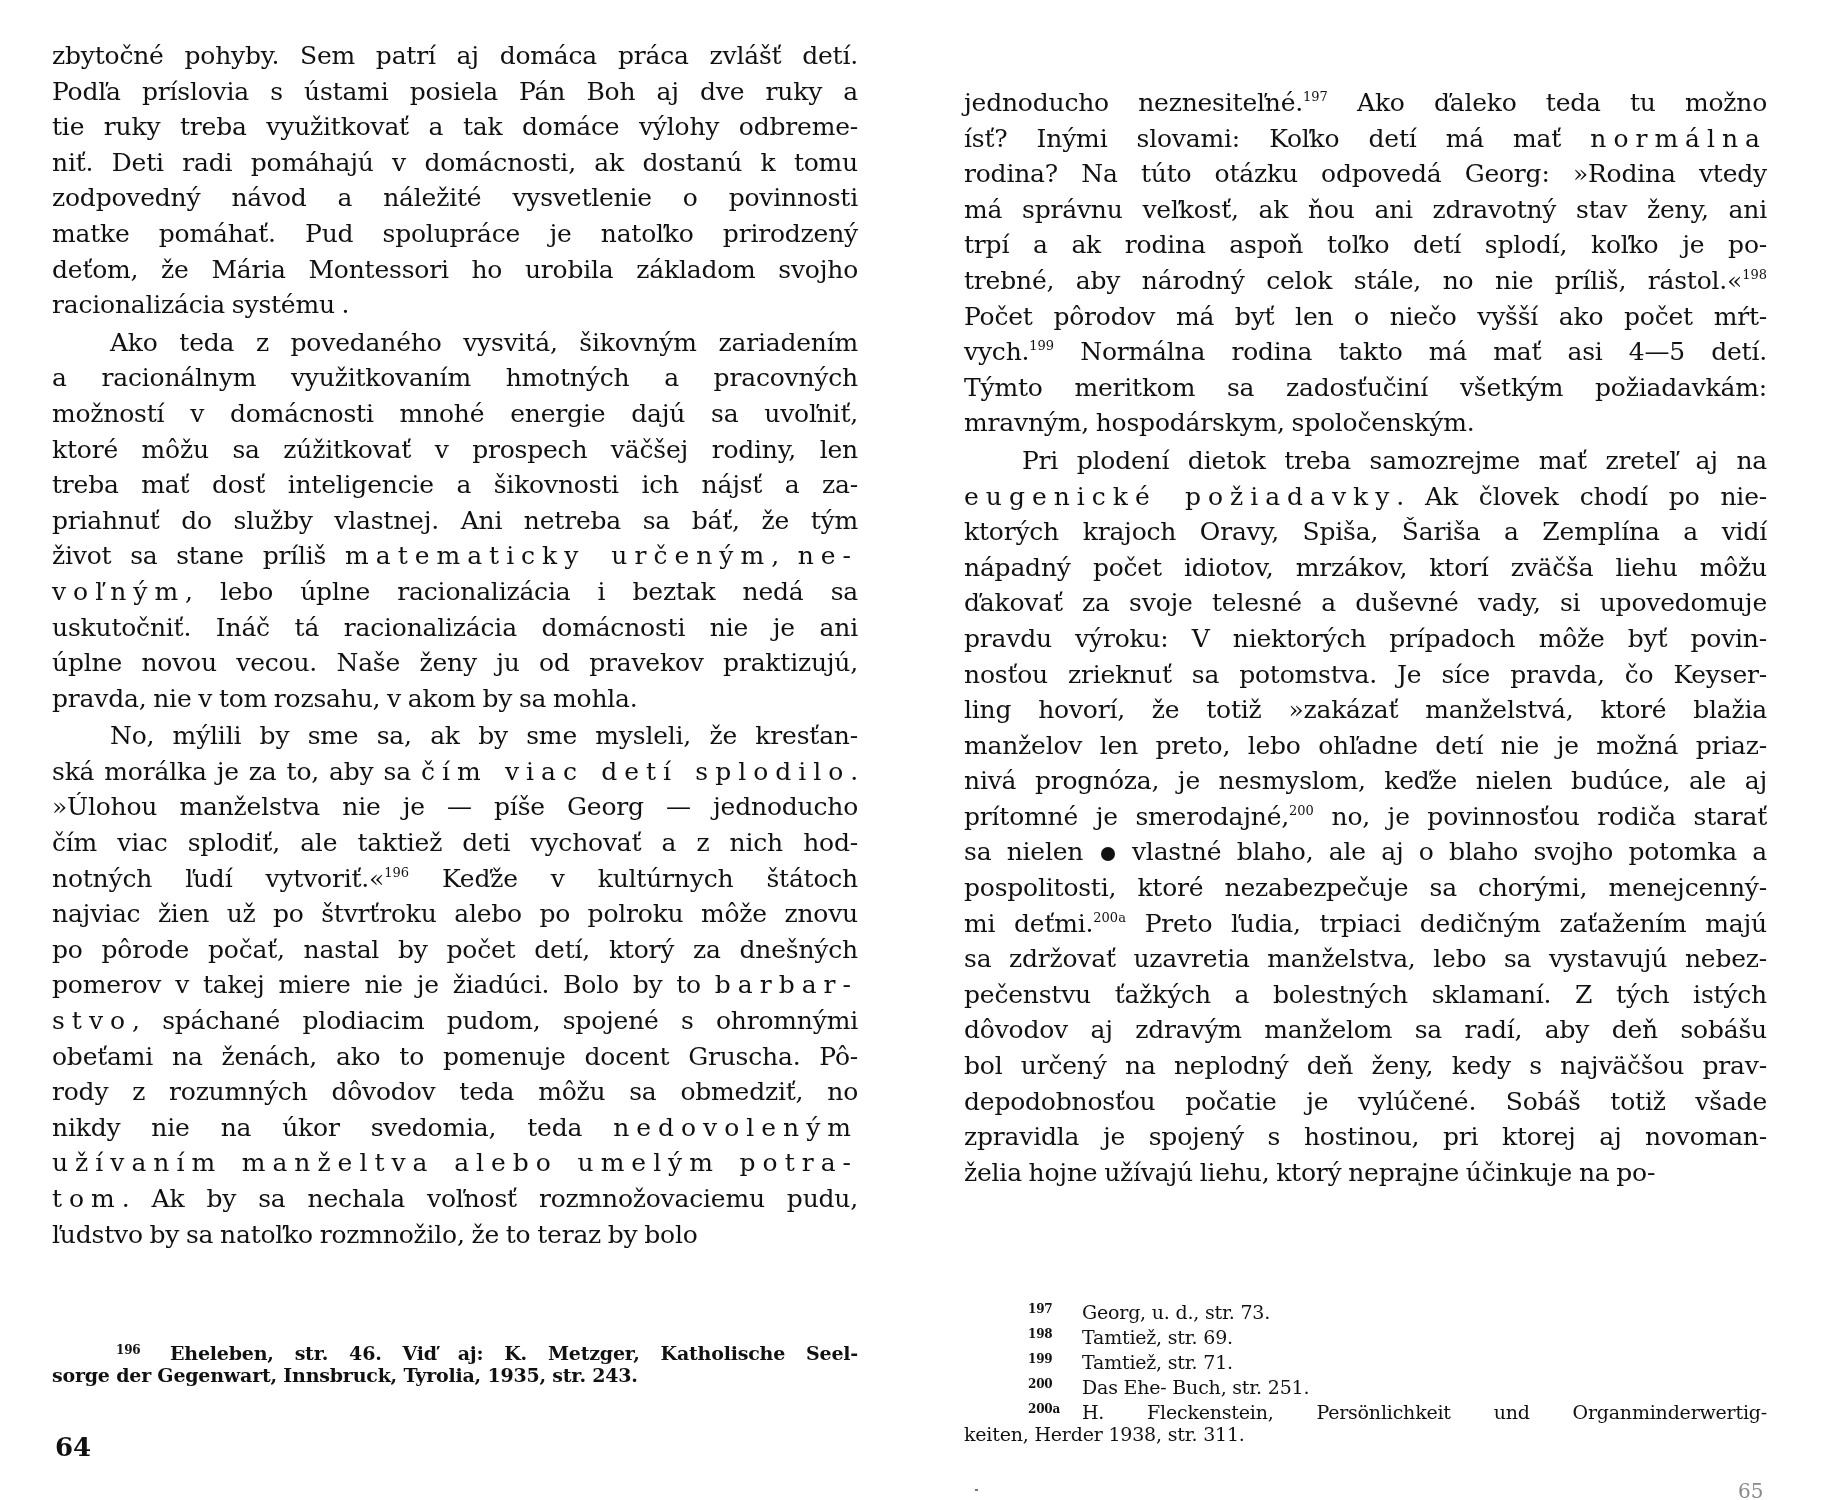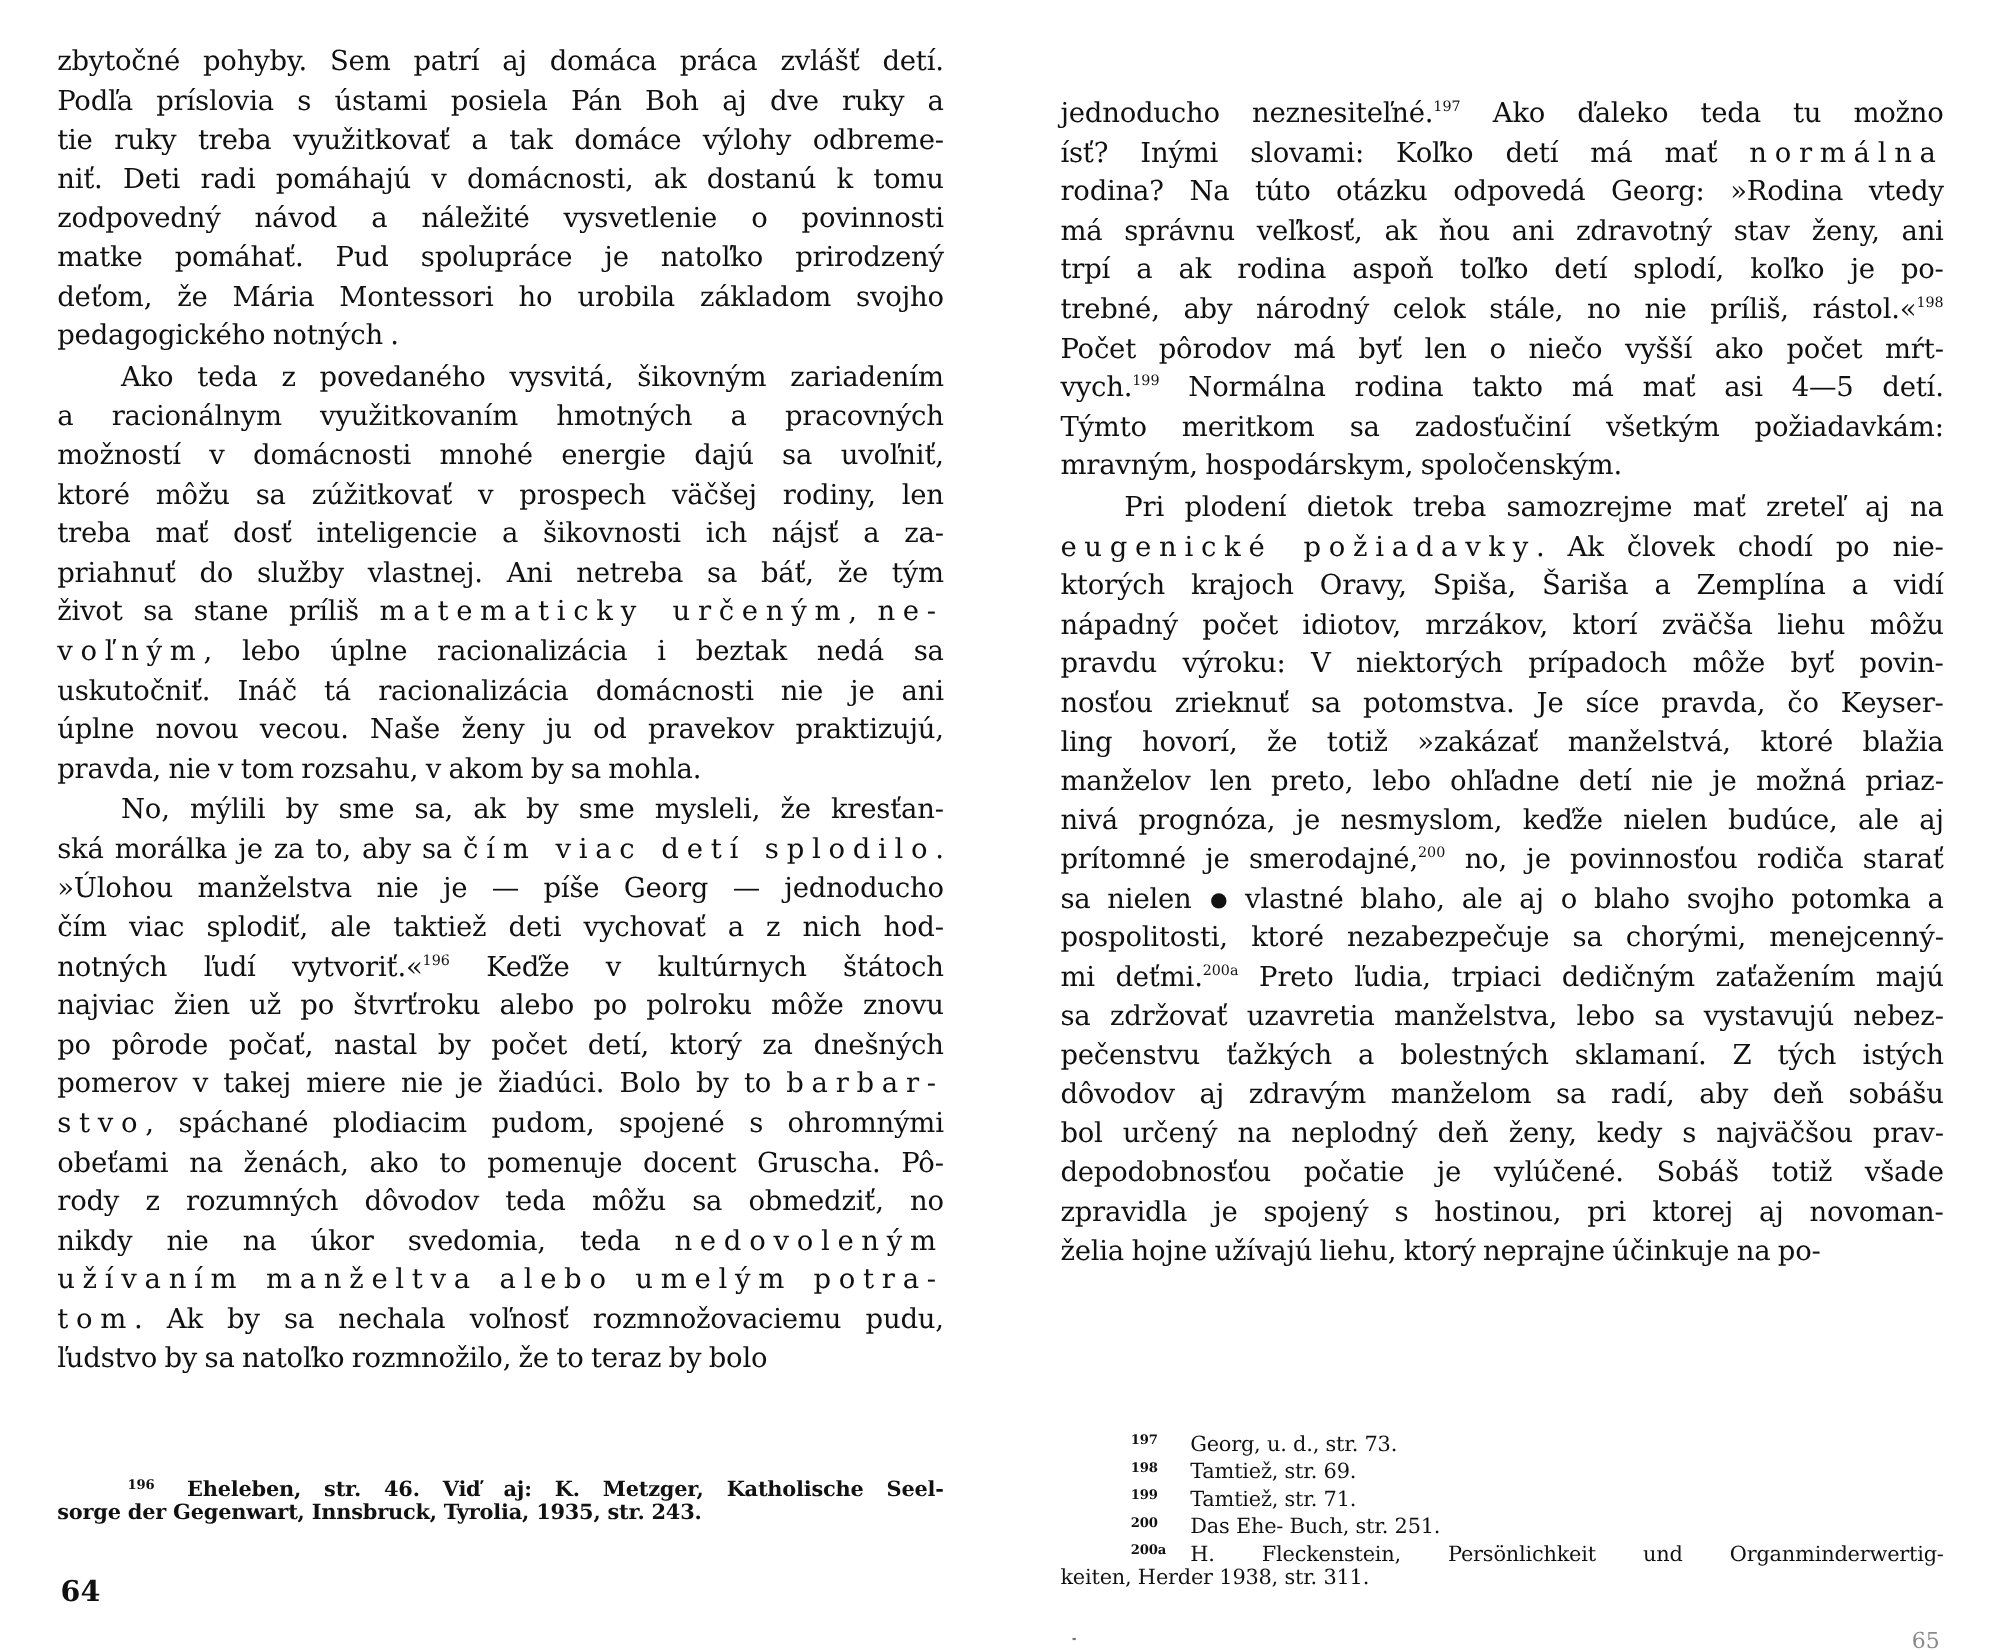--- a/index.html
+++ b/index.html
@@ -36,21 +36,21 @@
 <div class="page" id="page-left">
   <div class="col">
       <div class="para">
         <span class="line"><span>zbytočné pohyby. Sem patrí aj domáca práca zvlášť detí.</span></span>
         <span class="line"><span>Podľa príslovia s ústami posiela Pán Boh aj dve ruky a</span></span>
         <span class="line"><span>tie ruky treba využitkovať a tak domáce výlohy odbreme-</span></span>
         <span class="line"><span>niť. Deti radi pomáhajú v domácnosti, ak dostanú k tomu</span></span>
         <span class="line"><span>zodpovedný návod a náležité vysvetlenie o povinnosti</span></span>
         <span class="line"><span>matke pomáhať. Pud spolupráce je natoľko prirodzený</span></span>
         <span class="line"><span>deťom, že Mária Montessori ho urobila základom svojho</span></span>
-        <span class="line last"><span>pedagogického notných .</span></span>
+        <span class="line last"><span>racionalizácia systému .</span></span>
       </div>
       <div class="para">
         <span class="line indent"><span>Ako teda z povedaného vysvitá, šikovným zariadením</span></span>
         <span class="line"><span>a racionálnym využitkovaním hmotných a pracovných</span></span>
         <span class="line"><span>možností v domácnosti mnohé energie dajú sa uvoľniť,</span></span>
         <span class="line"><span>ktoré môžu sa zúžitkovať v prospech väčšej rodiny, len</span></span>
         <span class="line"><span>treba mať dosť inteligencie a šikovnosti ich nájsť a za-</span></span>
         <span class="line"><span>priahnuť do služby vlastnej. Ani netreba sa báť, že tým</span></span>
         <span class="line"><span>život sa stane príliš </span><span class="sp">matematicky určeným</span><span>, </span><span class="sp">ne-</span></span>
         <span class="line"><span class="sp">voľným</span><span>, lebo úplne racionalizácia i beztak nedá sa</span></span>
@@ -95,20 +95,21 @@
         <span class="line"><span>Počet pôrodov má byť len o niečo vyšší ako počet mŕt-</span></span>
         <span class="line"><span>vych.</span><span class="sup">199</span><span> Normálna rodina takto má mať asi 4—5 detí.</span></span>
         <span class="line"><span>Týmto meritkom sa zadosťučiní všetkým požiadavkám:</span></span>
         <span class="line last"><span>mravným, hospodárskym, spoločenským.</span></span>
       </div>
       <div class="para">
         <span class="line indent"><span>Pri plodení dietok treba samozrejme mať zreteľ aj na</span></span>
         <span class="line"><span class="sp">eugenické požiadavky</span><span>. Ak človek chodí po nie-</span></span>
         <span class="line"><span>ktorých krajoch Oravy, Spiša, Šariša a Zemplína a vidí</span></span>
         <span class="line"><span>nápadný počet idiotov, mrzákov, ktorí zväčša liehu môžu</span></span>
+        <span class="line"><span>ďakovať za svoje telesné a duševné vady, si upovedomuje</span></span>
         <span class="line"><span>pravdu výroku: V niektorých prípadoch môže byť povin-</span></span>
         <span class="line"><span>nosťou zrieknuť sa potomstva. Je síce pravda, čo Keyser-</span></span>
         <span class="line"><span>ling hovorí, že totiž »zakázať manželstvá, ktoré blažia</span></span>
         <span class="line"><span>manželov len preto, lebo ohľadne detí nie je možná priaz-</span></span>
         <span class="line"><span>nivá prognóza, je nesmyslom, keďže nielen budúce, ale aj</span></span>
         <span class="line"><span>prítomné je smerodajné,</span><span class="sup">200</span><span> no, je povinnosťou rodiča starať</span></span>
         <span class="line"><span>sa nielen </span><span class="blot"></span><span> vlastné blaho, ale aj o blaho svojho potomka a</span></span>
         <span class="line"><span>pospolitosti, ktoré nezabezpečuje sa chorými, menejcenný-</span></span>
         <span class="line"><span>mi deťmi.</span><span class="sup">200a</span><span> Preto ľudia, trpiaci dedičným zaťažením majú</span></span>
         <span class="line"><span>sa zdržovať uzavretia manželstva, lebo sa vystavujú nebez-</span></span>

